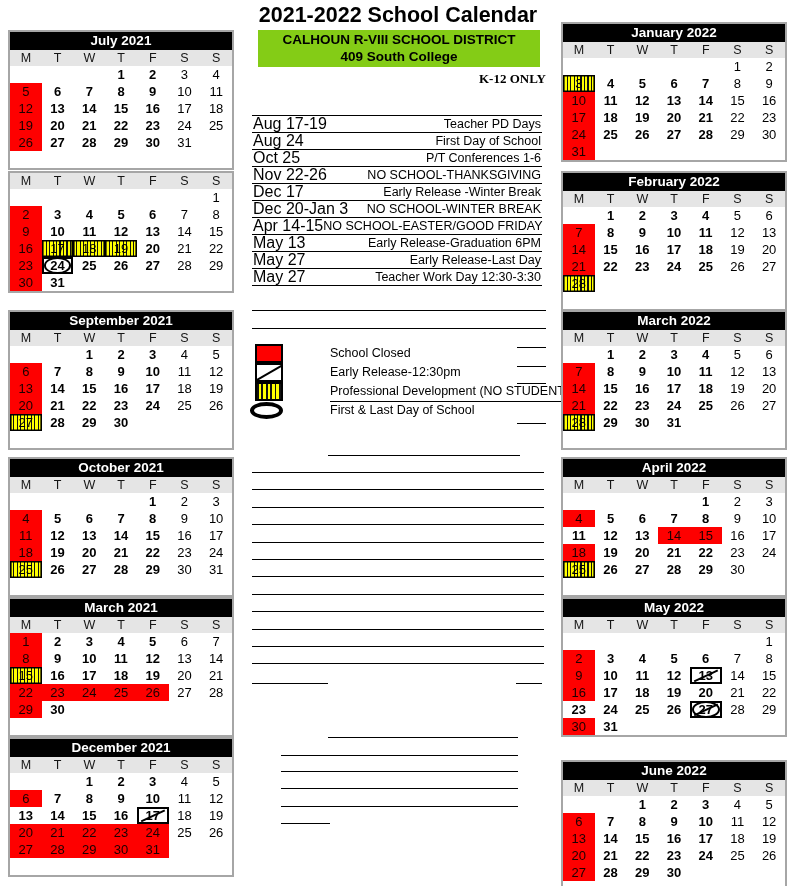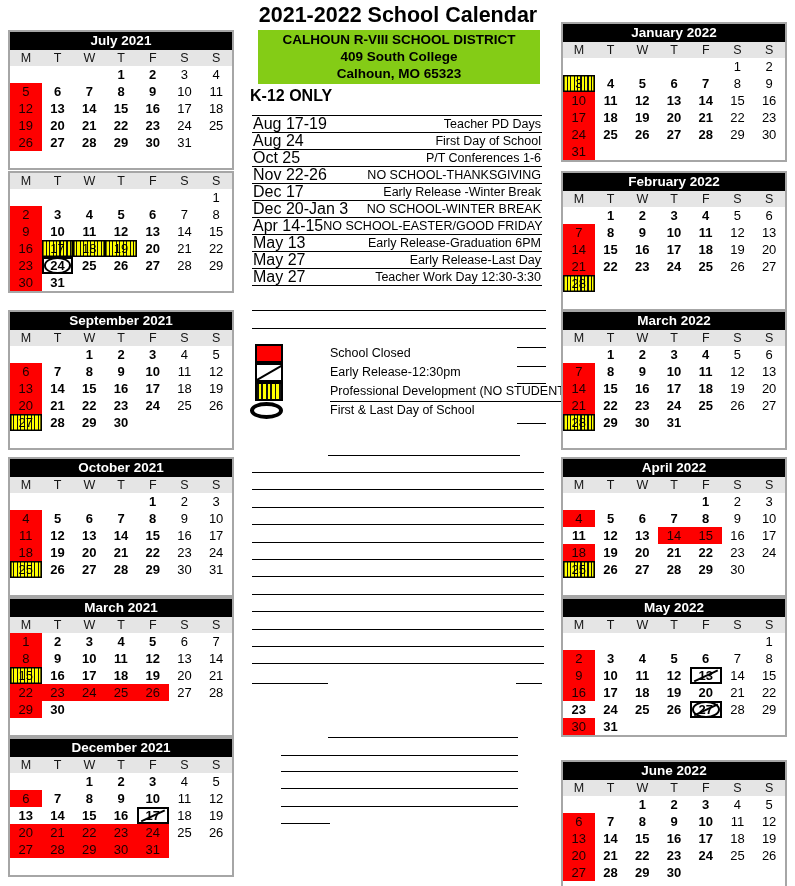--- a/index.html
+++ b/index.html
@@ -25,21 +25,21 @@
   .mark{position:absolute;display:block;pointer-events:none;}
   .mark-box{inset:0;border:2px solid #000;}
   .mark-oval{left:2px;right:2px;top:0px;bottom:0px;border:2.5px solid #000;border-radius:50%;}
   .mark-slash{left:3px;right:3px;top:45%;border-top:2.2px solid #000;transform:rotate(-25deg);}
 
   
   #mid{position:absolute;left:250px;top:0;width:296px;height:886px;}
   .cal-title{margin:3px 0 0 0;text-align:center;font-size:21.5px;font-weight:bold;color:#000;}
   .district{background:#84cc16;margin:2px 6px 0 8px;padding:1px 0 2px 0;text-align:center;}
   .district div{font-weight:bold;font-size:13.5px;line-height:17px;color:#000;}
-  .k12{text-align:left;font-weight:bold;font-size:16px;line-height:17px;margin-top:3px;color:#000;}
+  .k12{text-align:right;font-weight:bold;font-size:13px;line-height:17px;margin-top:3px;color:#000;font-family:Liberation Serif, serif;}
   .key-dates{position:absolute;left:2px;top:115px;width:290px;border-top:1.5px solid #000;}
   .kd-row{display:flex;justify-content:space-between;align-items:center;height:16px;border-bottom:1.5px solid #000;padding:0 1px;}
   .kd-date{font-size:16px;white-space:nowrap;}
   .kd-event{font-size:12.5px;white-space:nowrap;text-align:right;}
 
   .legend{position:absolute;left:5px;top:344px;}
   .legend-row{display:flex;height:19px;}
   .swatch{width:28px;height:19px;box-sizing:border-box;border:2px solid #000;flex:none;}
   .swatch-closed{background:var(--red,#fe0000);}
   .swatch-early{background:#fff;position:relative;overflow:hidden;}
@@ -393,21 +393,20 @@
           <div class="cell we"></div>
         </div>
       </div>
     </div>
 
   <div id="mid">
     <h1 class="cal-title">2021-2022 School Calendar</h1>
     <div class="district">
       <div>CALHOUN R-VIII SCHOOL DISTRICT</div>
       <div>409 South College</div>
-      <div>Calhoun, MO 65323</div>
     </div>
     <div class="k12">K-12 ONLY</div>
 
     <div class="key-dates">
         <div class="kd-row">
           <span class="kd-date">Aug 17-19</span>
           <span class="kd-event">Teacher PD Days</span>
         </div>
         <div class="kd-row">
           <span class="kd-date">Aug 24</span>

